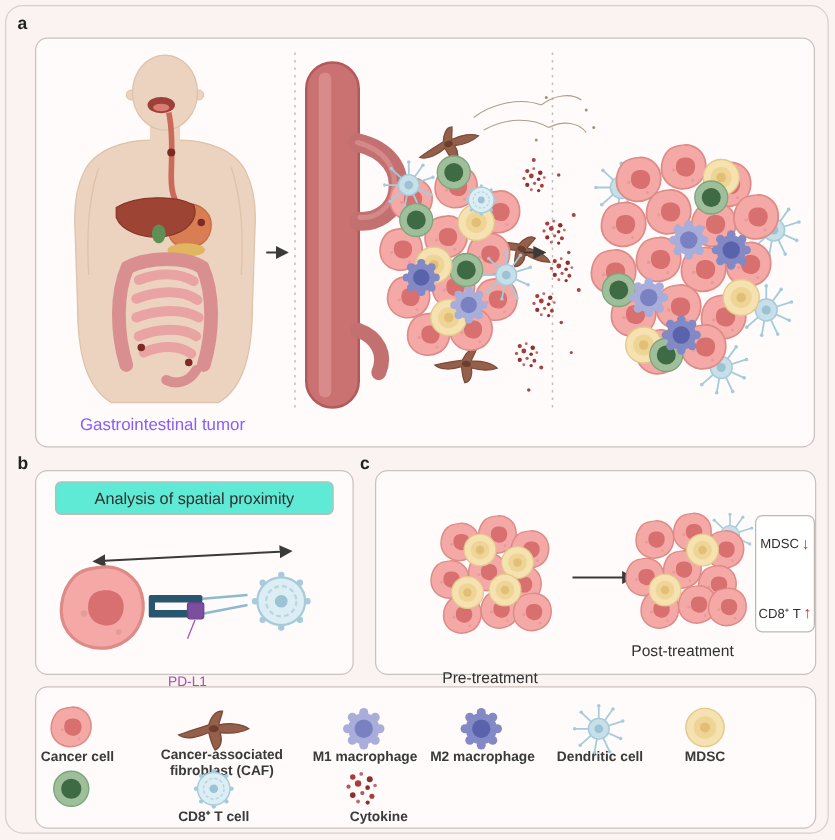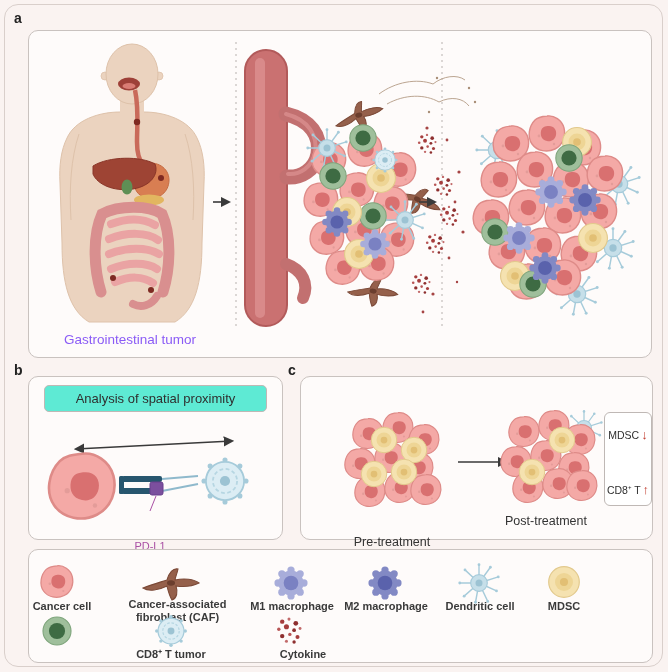--- a/index.html
+++ b/index.html
@@ -403,20 +403,20 @@
   <div class="abs legend-label" style="left:534px;top:600px;width:60px;">MDSC</div>
 
   <svg class="abs" style="left:40px;top:614px;" width="34" height="34">
       <use href="#sym-treg" width="34" height="34"></use>
     </svg>
   <div class="abs legend-label" style="left:22px;top:684px;width:70px;">Treg</div>
 
   <svg class="abs" style="left:152px;top:612px;" width="38" height="38">
       <use href="#sym-cd8" width="38" height="38"></use>
     </svg>
-  <div class="abs legend-label" style="left:126px;top:648px;width:90px;">CD8⁺ T tumor</div>
+  <div class="abs legend-label" style="left:126px;top:648px;width:90px;">CD8⁺ T cell</div>
 
   <svg class="abs" style="left:272px;top:614px;" width="34" height="34">
       <use href="#sym-cytokine" width="34" height="34"></use>
     </svg>
   <div class="abs legend-label" style="left:260px;top:648px;width:86px;">Cytokine</div>
 
 </div>
 
 </body></html>

